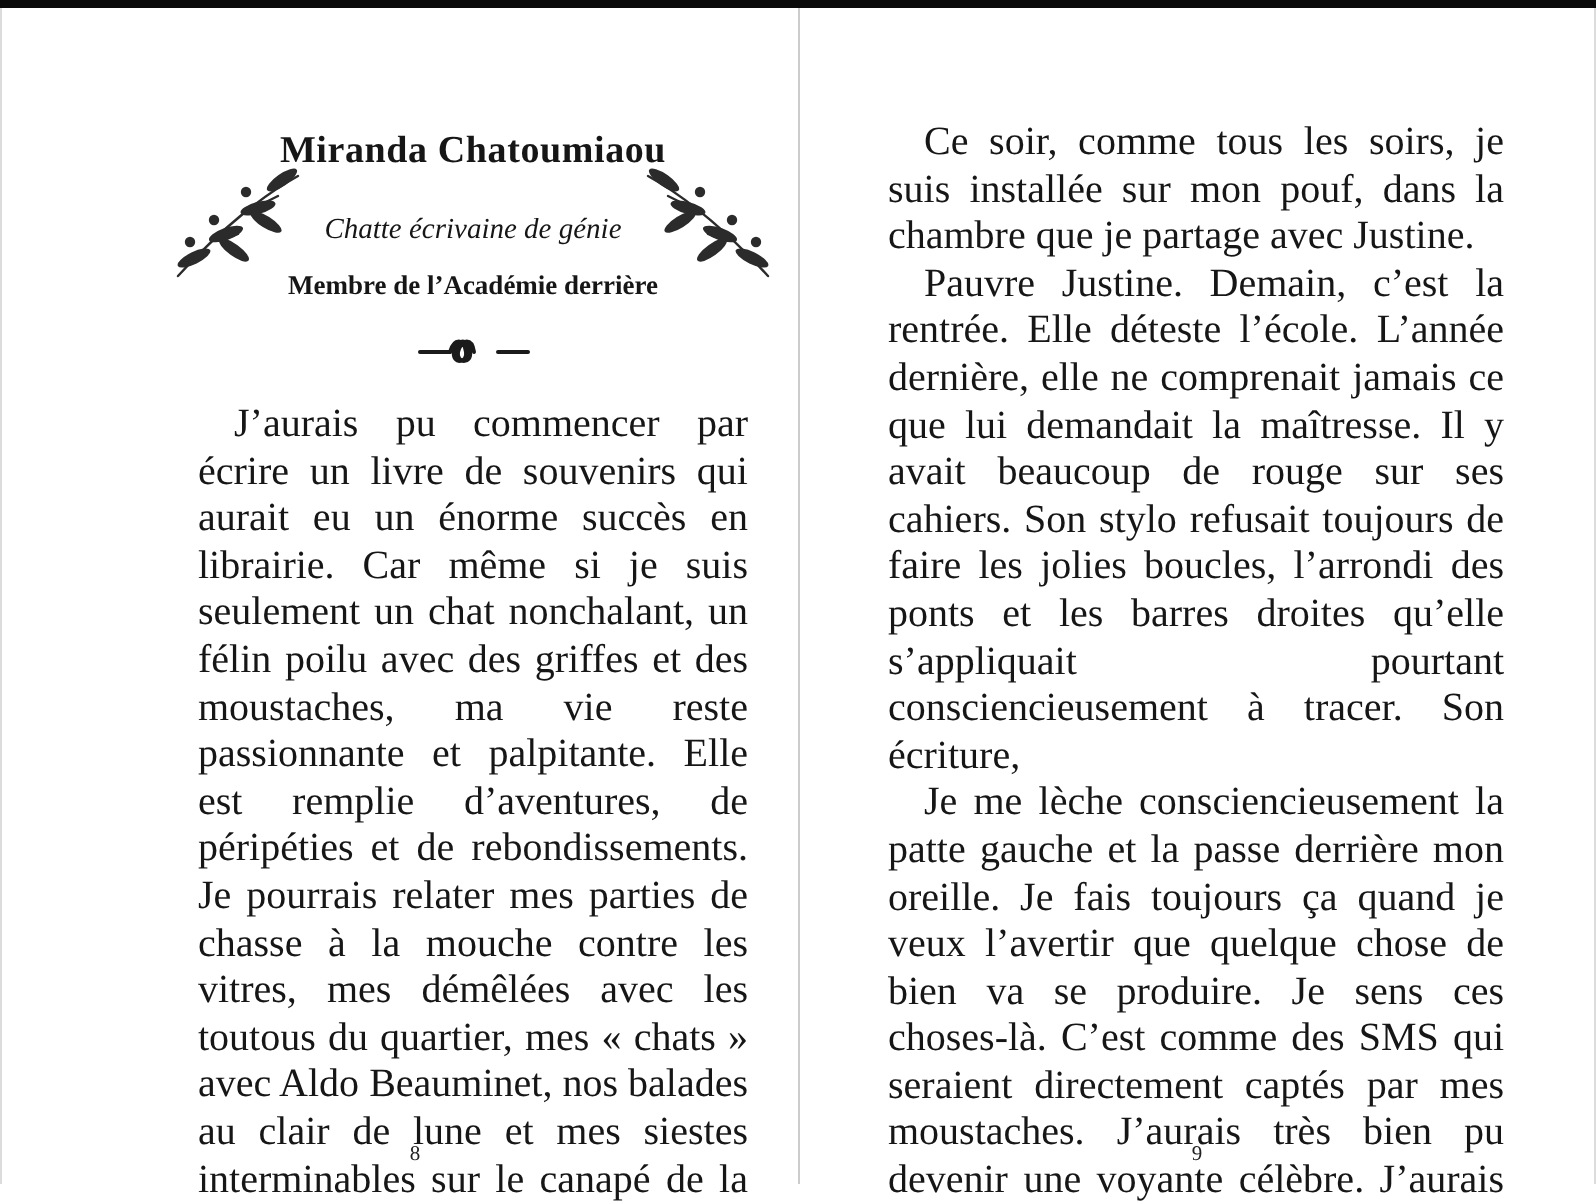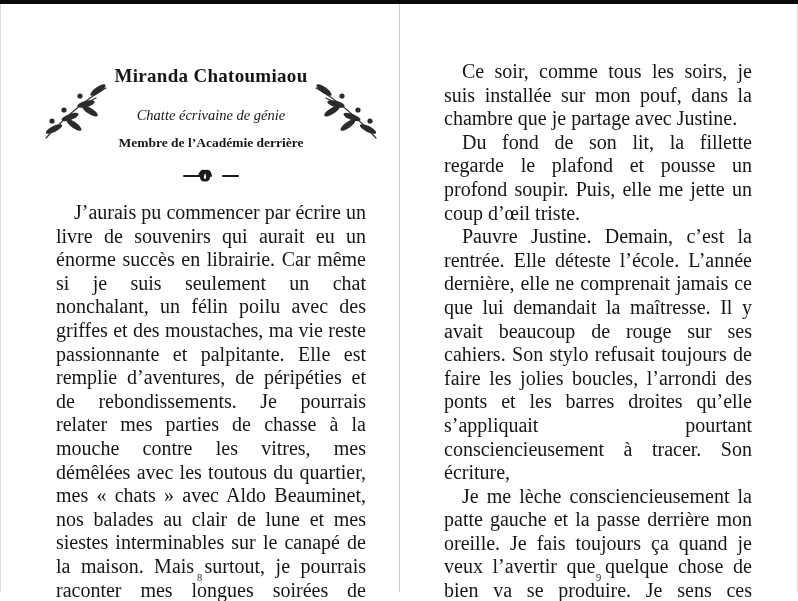--- a/index.html
+++ b/index.html
@@ -27,21 +27,21 @@
   .edge-left { left: 0; }
   .edge-right { right: 0; }
   .gutter {
     position: absolute; top: 4px; bottom: 9px; left: 399px; width: 1px;
     background: #cccccc;
   }
   .page {
     position: absolute; top: 4px; bottom: 9px;
     box-sizing: border-box;
   }
-  .page-left  { left: 0;     width: 399px; padding: 0 33px 0 56px; }
+  .page-left  { left: 8px;     width: 399px; padding: 0 33px 0 91px; }
   .page-right { left: 399px; width: 399px; padding: 56px 46px 0 45px; }
 
   .chapter-header {
     position: relative;
     margin-top: 60px;
     text-align: center;
   }
   .chapter-title {
     margin: 0;
     font-size: 19px;
@@ -168,21 +168,20 @@
     <div class="body-text">
       <p>J’aurais pu commencer par écrire un livre de souvenirs qui aurait eu un énorme succès en librairie. Car même si je suis seulement un chat nonchalant, un félin poilu avec des griffes et des moustaches, ma vie reste passionnante et palpitante. Elle est remplie d’aventures, de péripéties et de rebondissements. Je pourrais relater mes parties de chasse à la mouche contre les vitres, mes démêlées avec les toutous du quartier, mes « chats » avec Aldo Beauminet, nos balades au clair de lune et mes siestes interminables sur le canapé de la maison. Mais surtout, je pourrais raconter mes longues soirées de confidences avec Justine, ma petite maîtresse adorée…</p>
     </div>
 
     <div class="page-number">8</div>
   </section>
 
   <section class="page page-right">
     <div class="body-text" style="margin-top:0">
       <p>Ce soir, comme tous les soirs, je suis installée sur mon pouf, dans la chambre que je partage avec Justine.</p>
-      <p>Du fond de son lit, la fillette regarde le plafond et pousse un profond soupir. Puis, elle me jette un coup d’œil triste.</p>
       <p>Pauvre Justine. Demain, c’est la rentrée. Elle déteste l’école. L’année dernière, elle ne comprenait jamais ce que lui demandait la maîtresse. Il y avait beaucoup de rouge sur ses cahiers. Son stylo refusait toujours de faire les jolies boucles, l’arrondi des ponts et les barres droites qu’elle s’appliquait pourtant consciencieusement à tracer. Son écriture,</p>
       <p>Je me lèche consciencieusement la patte gauche et la passe derrière mon oreille. Je fais toujours ça quand je veux l’avertir que quelque chose de bien va se produire. Je sens ces choses-là. C’est comme des SMS qui seraient directement captés par mes moustaches. J’aurais très bien pu devenir une voyante célèbre. J’aurais prédit avec succès l’avenir aux grandes stars du show-biz…</p>
     </div>
 
     <div class="page-number">9</div>
   </section>
 
 </div>
 
 </body></html>

